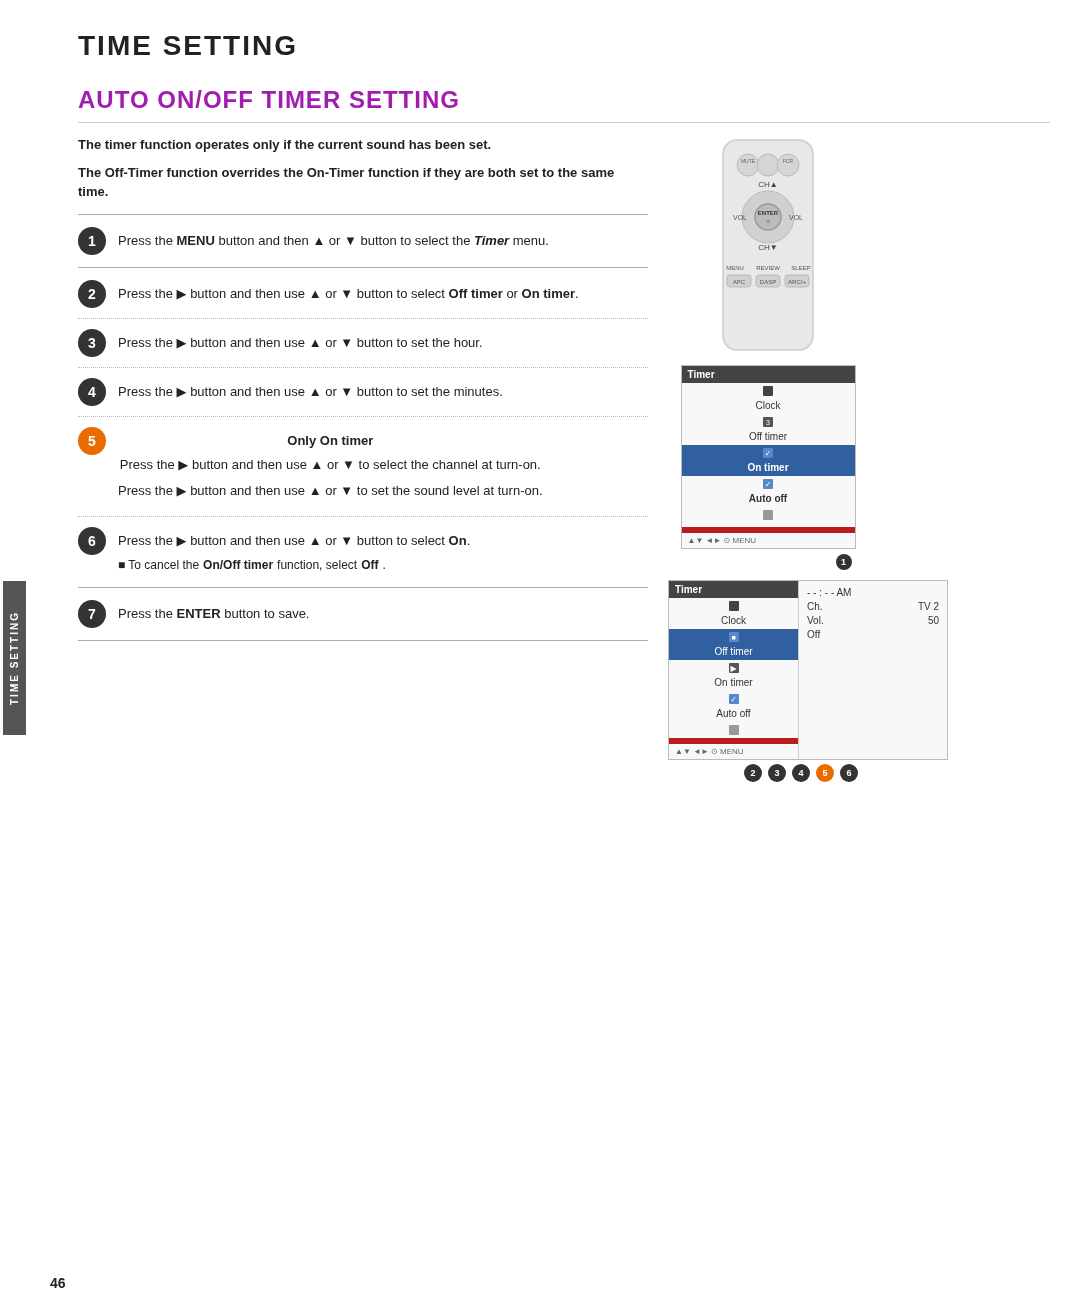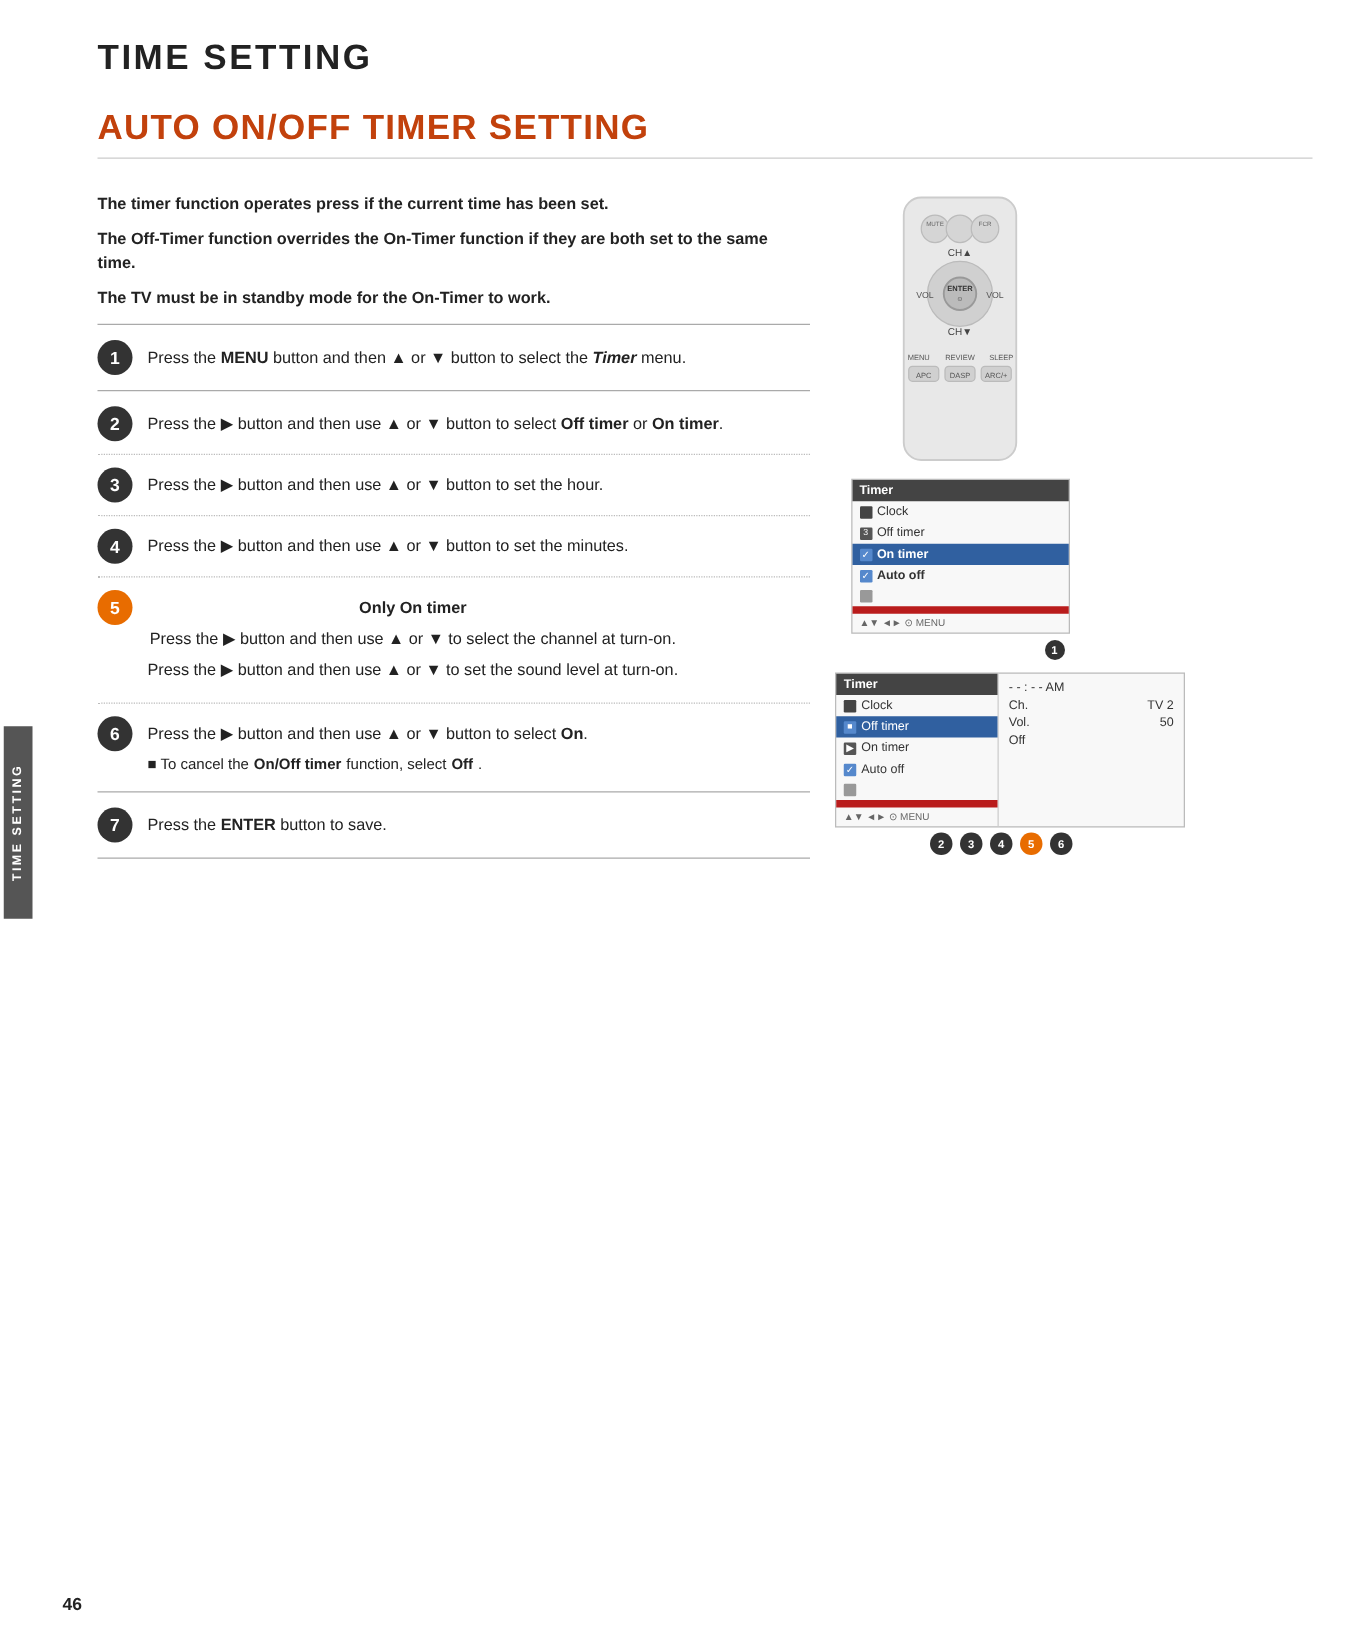--- a/index.html
+++ b/index.html
@@ -54,25 +54,25 @@
       font-size: 28px;
       font-weight: bold;
       color: #222;
       letter-spacing: 2px;
       margin-bottom: 24px;
       margin-left: 10px;
     }
 
     
     .section-title {
-      font-size: 28px;
-      font-weight: bold;
-      color: #c2410c;
+      font-size: 24px;
+      font-weight: bold;
+      color: #a21caf;
       letter-spacing: 1px;
-      margin-bottom: 26px;
+      margin-bottom: 12px;
       margin-left: 10px;
       border-bottom: 1px solid #ccc;
       padding-bottom: 8px;
     }
 
     
     .content-area {
       display: flex;
       gap: 20px;
     }
@@ -184,20 +184,21 @@
       font-size: 10px;
       font-weight: bold;
     }
     .menu-item {
       padding: 3px 6px;
       display: flex;
       align-items: center;
       gap: 4px;
       font-size: 10px;
       color: #333;
+      flex-direction: column;
     }
     .menu-item.selected {
       background: #3060a0;
       color: #fff;
     }
     .menu-icon {
       width: 10px;
       height: 10px;
       background: #888;
       border-radius: 1px;
@@ -279,23 +280,22 @@
 
   <div class="page-title">TIME SETTING</div>
 
   <div class="section-title">AUTO ON/OFF TIMER SETTING</div>
 
   <div class="content-area">
 
     <div class="left-col">
 
       <div class="intro-text">
-        <p>The timer function operates press if the current time has been set.</p>
+        <p>The timer function operates only if the current sound has been set.</p>
         <p>The Off-Timer function overrides the On-Timer function if they are both set to the same time.</p>
-        <p>The TV must be in standby mode for the On-Timer to work.</p>
       </div>
 
       <hr class="divider">
 
       <div class="step">
         <div class="step-number dark">1</div>
         <div class="step-text">
           Press the <b>MENU</b> button and then ▲ or ▼ button to select the <b><i>Timer</i></b> menu.
         </div>
       </div>

